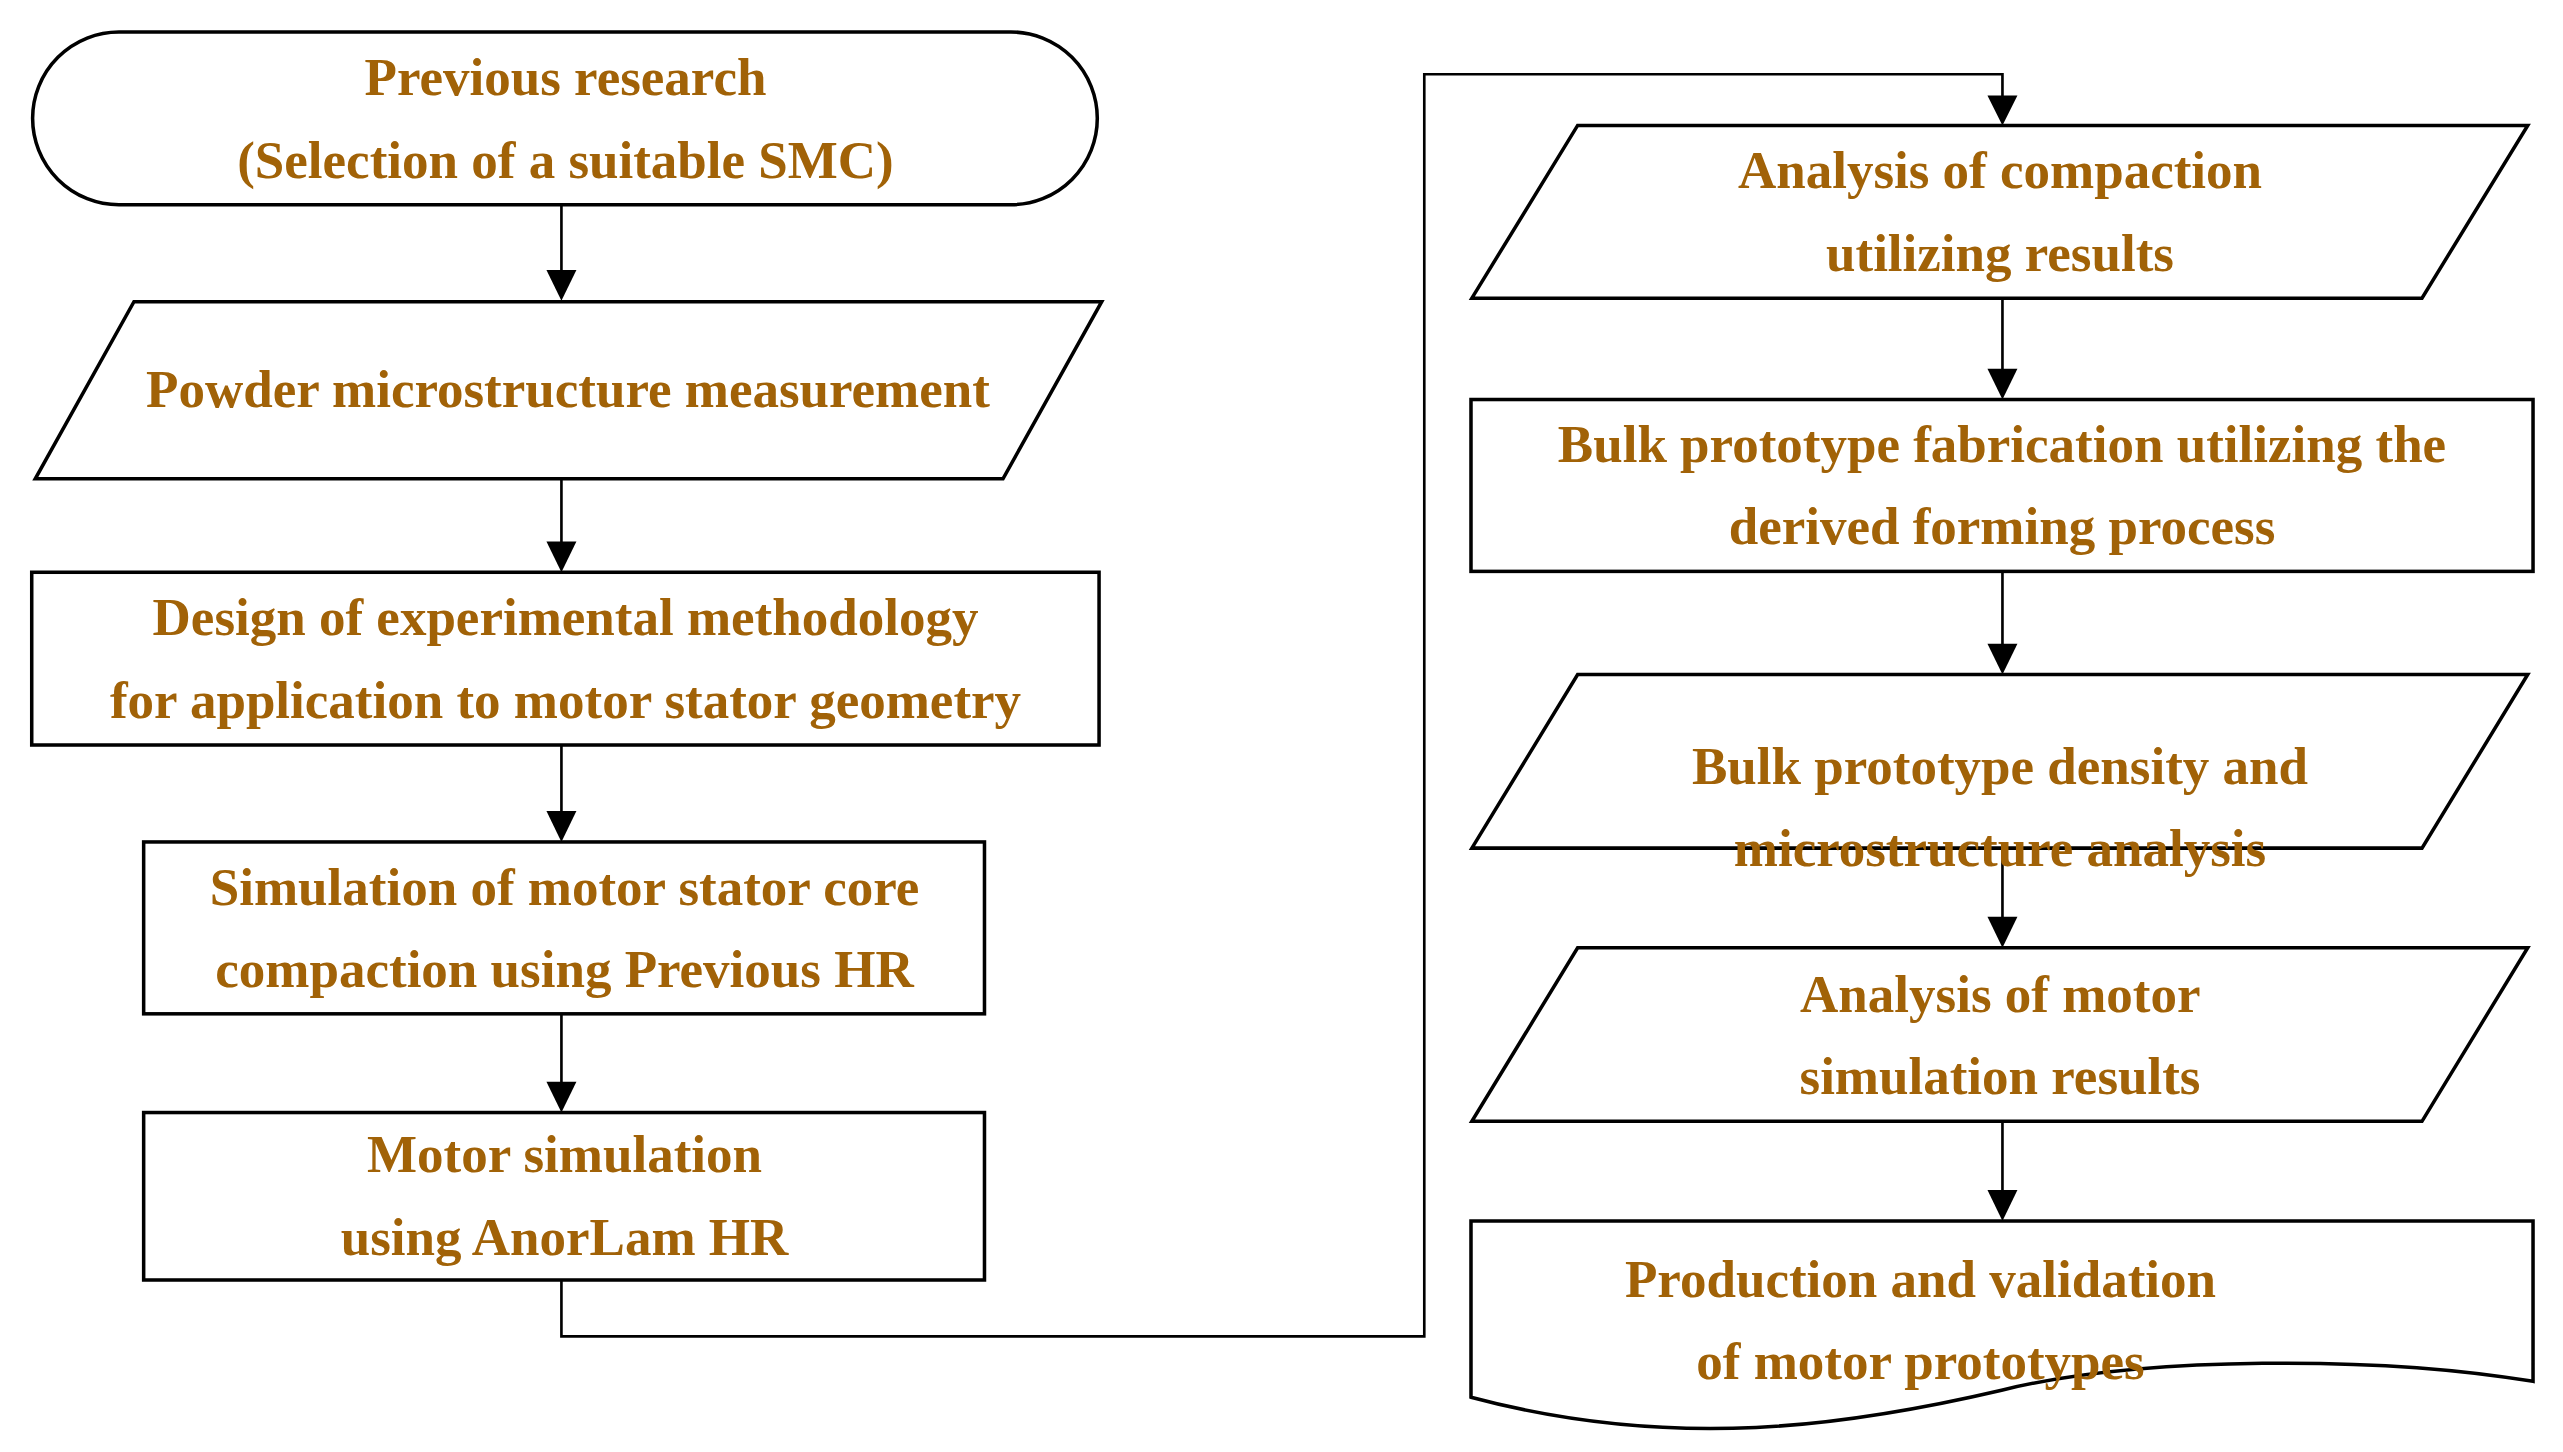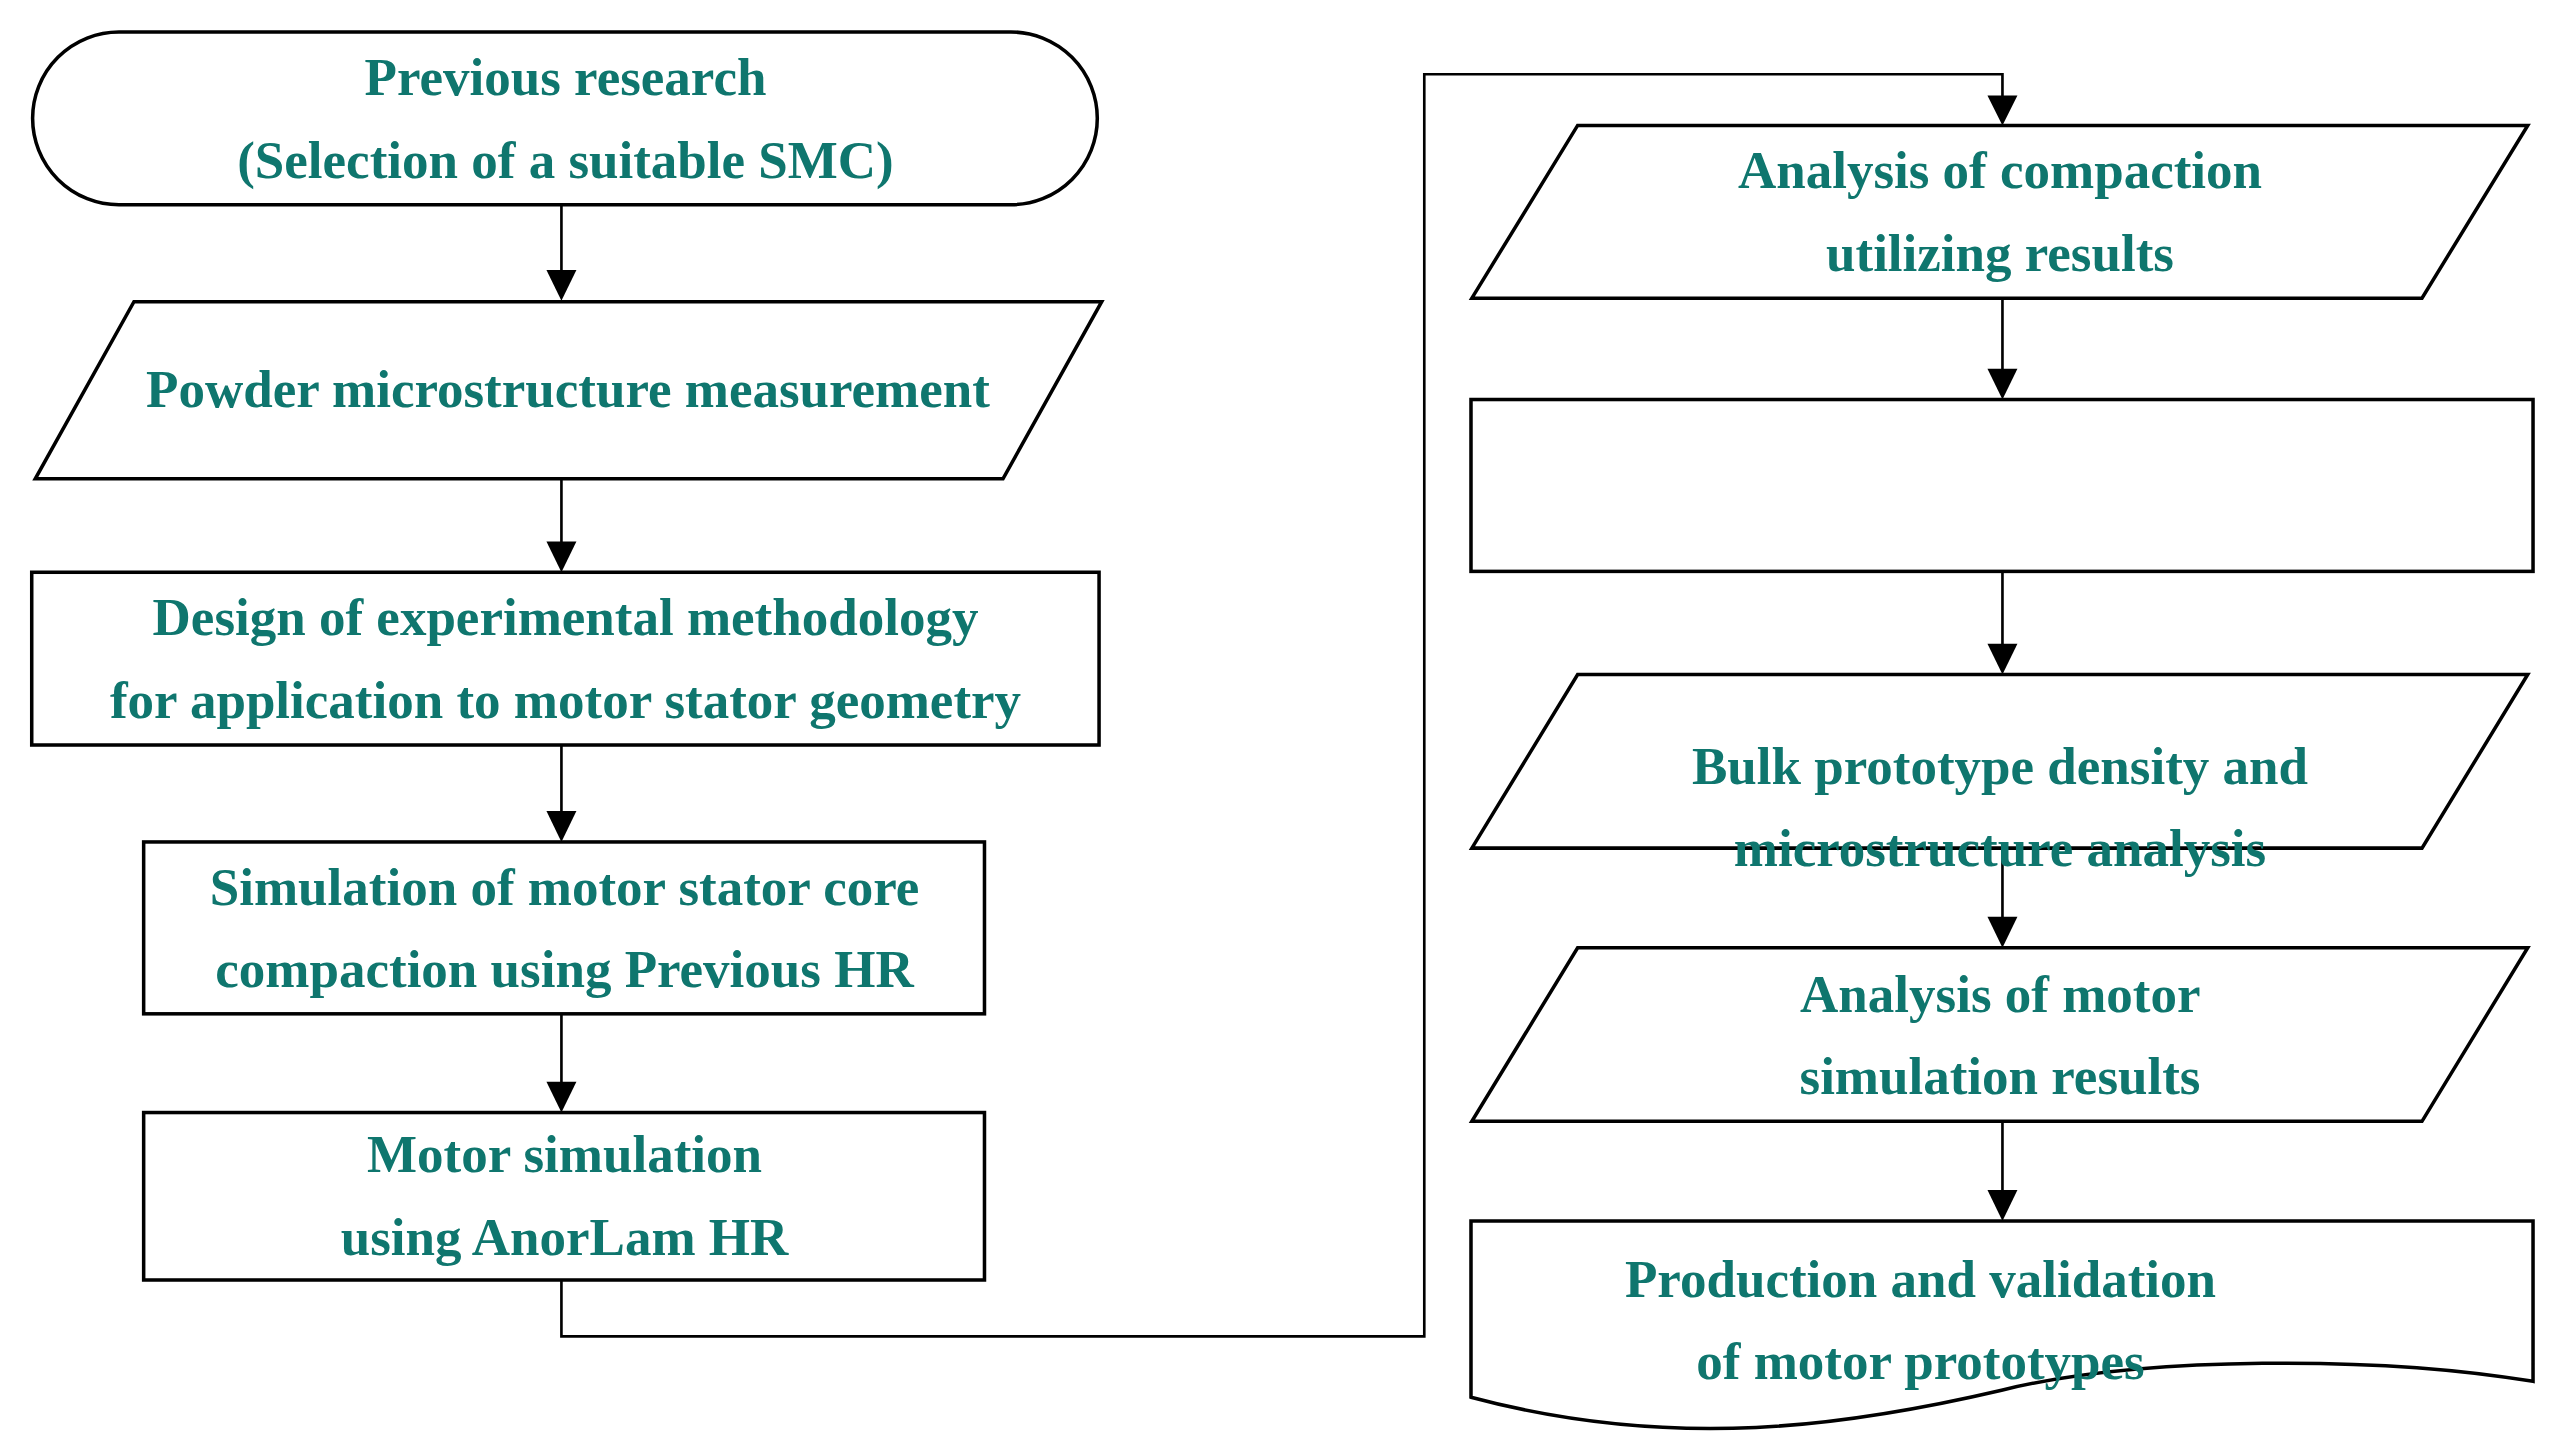--- a/index.html
+++ b/index.html
@@ -37,21 +37,21 @@
   .node-label {
     position: absolute;
     display: flex;
     align-items: center;
     justify-content: center;
     text-align: center;
     white-space: pre-line;
     font-weight: 700;
     font-size: 53px;
     line-height: 1.55;
-    color: #0f766e;
+    color: #a16207;
     pointer-events: none;
   }
 </style>
 </head>
 <body>
 
 <div class="canvas">
 
   <svg class="shapes-layer" width="2563" height="1453" viewBox="0 0 2908 1648">
 
@@ -105,20 +105,22 @@
 
   <div class="node-label" style="left:144px; top:842px; width:841px; height:172px;">Simulation of motor stator core
 compaction using Previous HR</div>
 
   <div class="node-label" style="left:144px; top:1112px; width:841px; height:167px;">Motor simulation
 using AnorLam HR</div>
 
   <div class="node-label" style="left:1472px; top:125px; width:1056px; height:173px;">Analysis of compaction
 utilizing results</div>
 
+  <div class="node-label" style="left:1471px; top:399px; width:1062px; height:172px;">Bulk prototype fabrication utilizing the
+derived forming process</div>
 
   <div class="node-label" style="left:1472px; top:674px; width:1056px; height:174px;margin-top:46px;">Bulk prototype density and
 microstructure analysis</div>
 
   <div class="node-label" style="left:1472px; top:948px; width:1056px; height:174px;text-align:right;">Analysis of motor
 simulation results</div>
 
   <div class="node-label" style="left:1471px; top:1221px; width:899px; height:198px;">Production and validation
 of motor prototypes</div>
 

